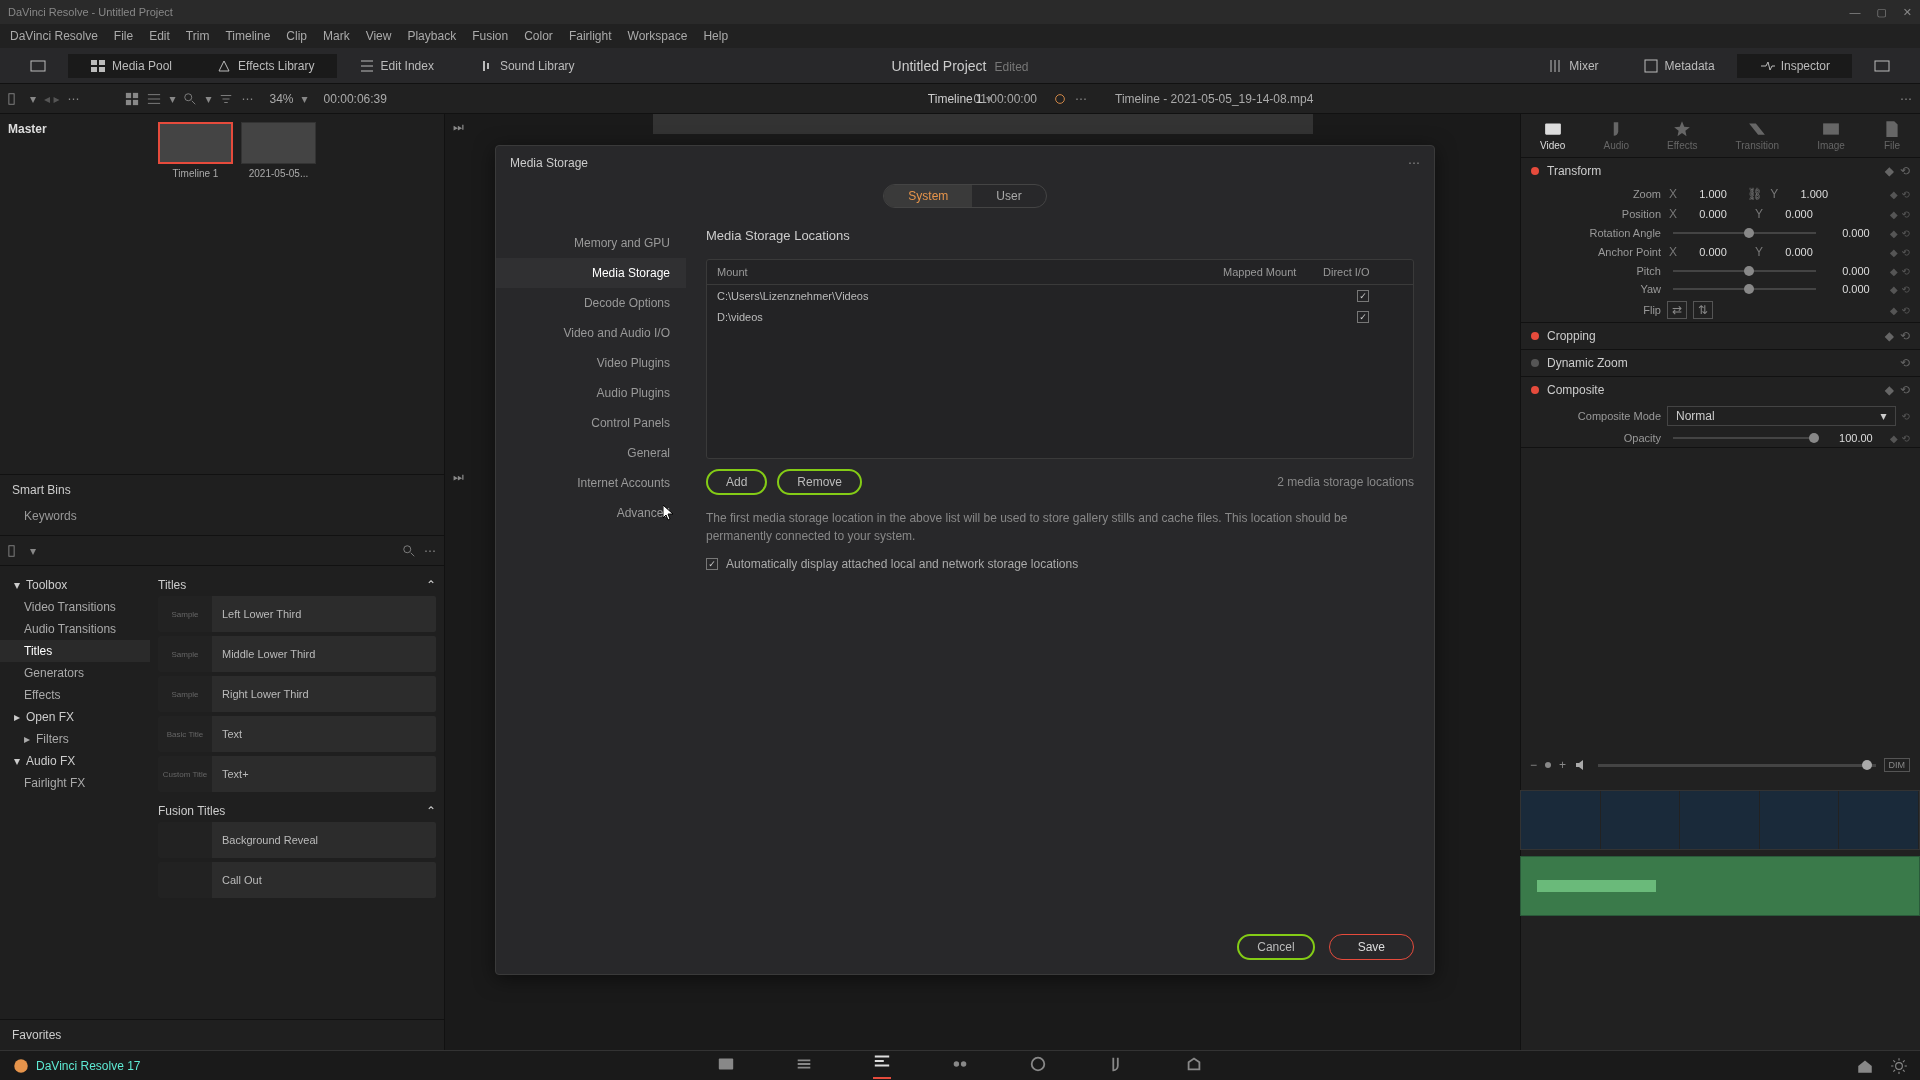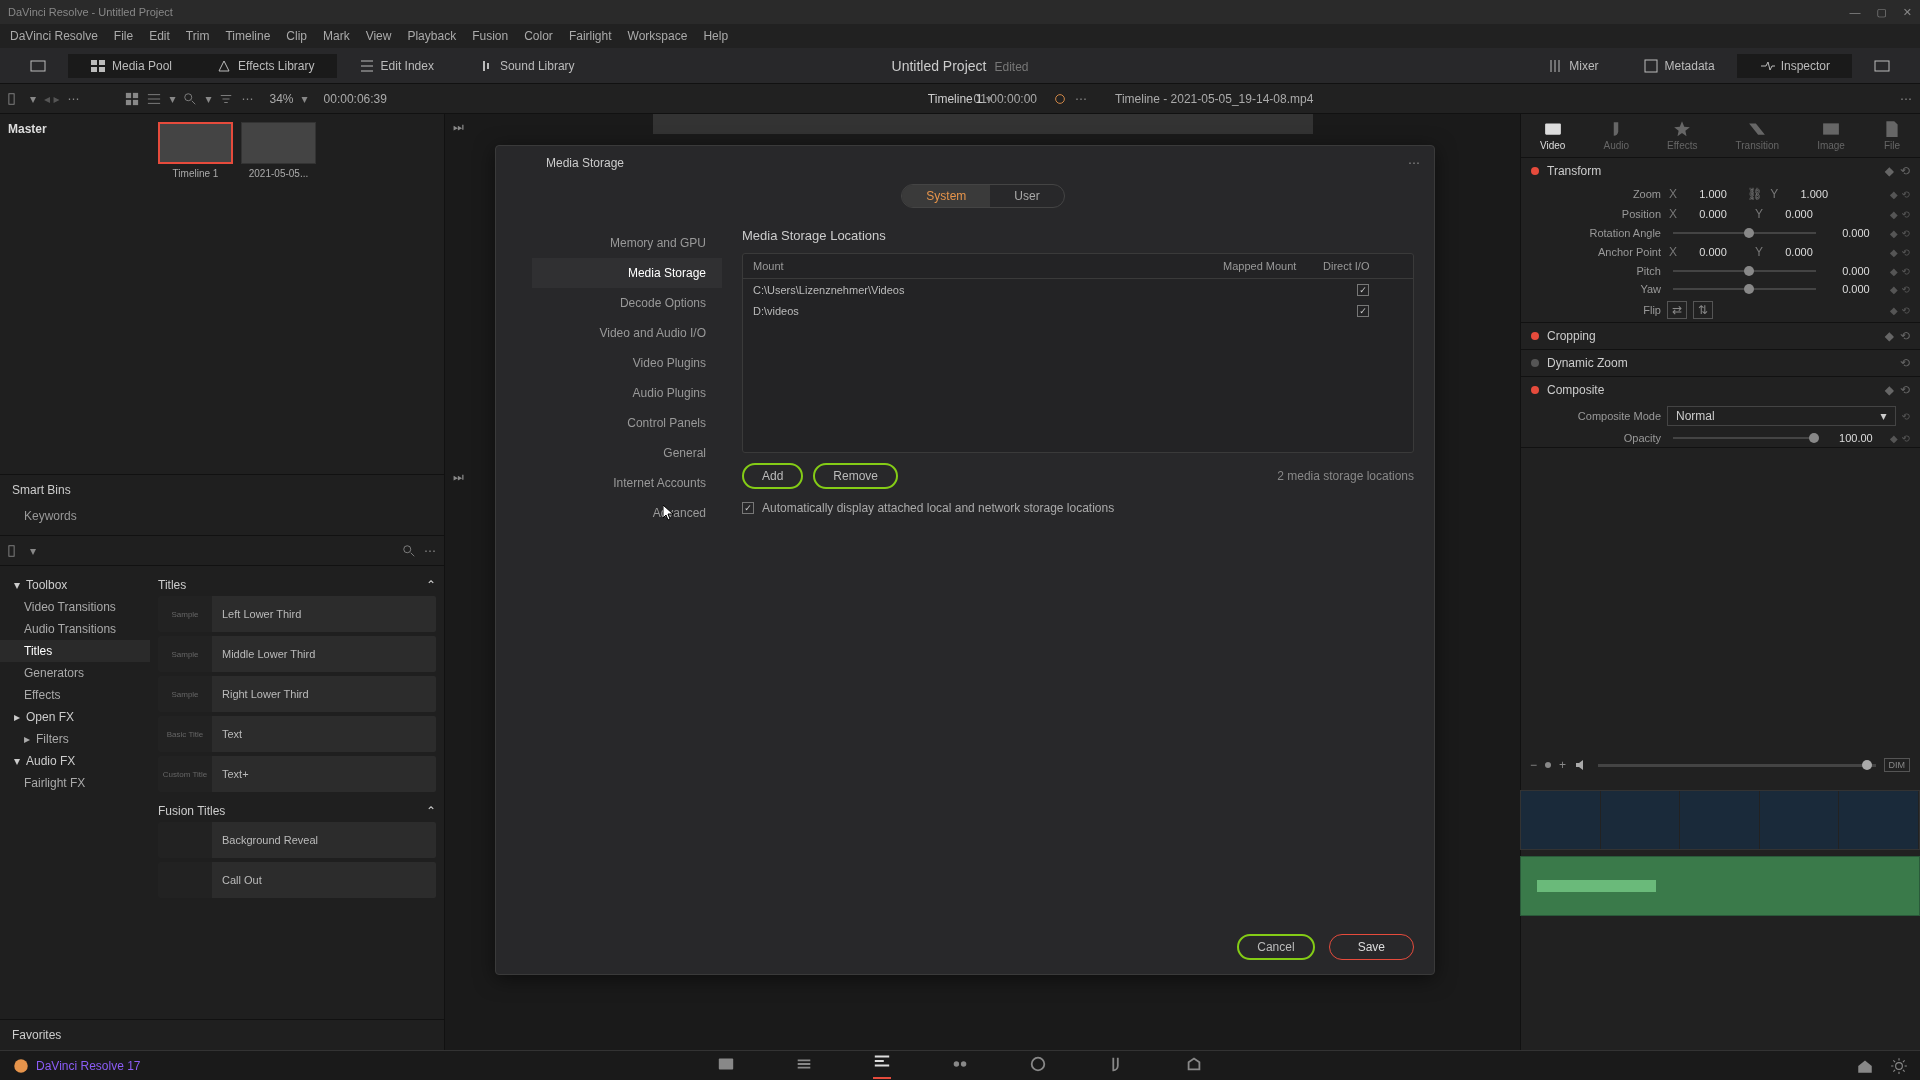--- a/index.html
+++ b/index.html
@@ -96,34 +96,34 @@
 .tl-aud .wave { position: absolute; left: 4%; top: 40%; width: 30%; height: 20%; background: #6aba7a; }
 
 
 .volume-bar { position: absolute; right: 10px; bottom: 300px; width: 380px; height: 30px; display: flex; align-items: center; gap: 8px; color: #888; }
 .volume-bar .vol-track { flex: 1; height: 3px; background: #444; position: relative; }
 .volume-bar .vol-track .knob { position: absolute; right: 4px; top: -4px; width: 10px; height: 10px; border-radius: 50%; background: #aaa; }
 .volume-bar svg { width: 16px; height: 16px; fill: #aaa; }
 .dim-badge { font-size: 9px; border: 1px solid #555; padding: 1px 4px; color: #888; }
 
 
-.modal { position: absolute; left: 495px; top: 145px; width: 940px; height: 830px; background: #28282a; border: 1px solid #3a3a3a; border-radius: 4px; display: flex; flex-direction: column; box-shadow: 0 4px 20px rgba(0,0,0,0.5); padding-left: 36px; }
+.modal { position: absolute; left: 495px; top: 145px; width: 940px; height: 830px; background: #28282a; border: 1px solid #3a3a3a; border-radius: 4px; display: flex; flex-direction: column; box-shadow: 0 4px 20px rgba(0,0,0,0.5); }
 .modal-hdr { padding: 10px 14px; color: #ccc; display: flex; align-items: center; }
 .modal-hdr .dots { margin-left: auto; color: #888; cursor: pointer; }
 .seg-control { display: flex; margin: 4px auto 12px; border: 1px solid #444; border-radius: 14px; overflow: hidden; }
 .seg-control div { padding: 4px 24px; cursor: pointer; color: #aaa; font-size: 12px; }
 .seg-control div.active { background: #3a3a3a; color: #e6944b; }
 
 .modal-body { flex: 1; display: flex; }
 .modal-sidebar { width: 190px; padding: 8px 0; }
 .modal-sidebar .cat { padding: 8px 16px; text-align: right; color: #999; cursor: pointer; font-size: 12px; }
 .modal-sidebar .cat.active { color: #fff; background: rgba(255,255,255,0.04); }
 
 .modal-content { flex: 1; padding: 8px 20px; }
-.modal-content h4 { color: #ccc; font-weight: normal; font-size: 13px; margin-bottom: 10px; }
+.modal-content h4 { color: #ccc; font-weight: normal; font-size: 13px; margin-bottom: 16px; }
 .storage-table { border: 1px solid #3a3a3a; border-radius: 3px; height: 200px; background: #232325; }
 .storage-table .thead { display: flex; padding: 6px 10px; color: #999; font-size: 11px; border-bottom: 1px solid #3a3a3a; }
 .storage-table .thead .c1 { flex: 2; }
 .storage-table .thead .c2 { width: 100px; }
 .storage-table .thead .c3 { width: 80px; }
 .storage-table .trow { display: flex; padding: 4px 10px; color: #bbb; font-size: 11px; align-items: center; }
 .storage-table .trow .c1 { flex: 2; }
 .storage-table .trow .c2 { width: 100px; }
 .storage-table .trow .c3 { width: 80px; text-align: center; }
 .chk { width: 12px; height: 12px; border: 1px solid #777; display: inline-flex; align-items: center; justify-content: center; font-size: 9px; color: #ccc; }
@@ -136,21 +136,21 @@
 .auto-display { margin-top: 12px; display: flex; align-items: center; gap: 8px; color: #aaa; font-size: 12px; }
 
 .modal-footer { padding: 14px 20px; display: flex; justify-content: flex-end; gap: 14px; }
 .btn-primary { padding: 5px 28px; border: 1px solid #e64b3c; border-radius: 14px; color: #ddd; cursor: pointer; font-size: 12px; background: transparent; }
 
 
 .page-bar { position: absolute; bottom: 0; left: 0; right: 0; height: 30px; background: #1a1a1a; display: flex; align-items: center; justify-content: center; gap: 60px; border-top: 1px solid #333; }
 .page-bar svg { width: 18px; height: 18px; fill: #888; cursor: pointer; }
 .page-bar .page.active svg { fill: #ddd; }
 .page-bar .page.active { border-bottom: 2px solid #e64b3c; padding-bottom: 4px; }
-.page-bar .version { position: absolute; left: 12px; display: flex; align-items: center; gap: 6px; color: #8b5cf6; font-size: 12px; }
+.page-bar .version { position: absolute; left: 12px; display: flex; align-items: center; gap: 6px; color: #5eead4; font-size: 12px; }
 .page-bar .right-icons { position: absolute; right: 12px; display: flex; gap: 16px; }
 
 .cursor-arrow { position: absolute; left: 663px; top: 505px; width: 12px; height: 16px; pointer-events: none; z-index: 1000; }
 </style>
 </head>
 <body>
 
 <div class="titlebar">
   <span>DaVinci Resolve - Untitled Project</span>
   <div class="win-controls">
@@ -619,20 +619,21 @@
           <div class="c1">D:\videos</div>
             <div class="c2"></div>
             <div class="c3"><span class="chk">✓</span></div>
         </div>
       </div>
       <div class="modal-actions">
         <button class="btn-ghost">Add</button>
         <button class="btn-ghost">Remove</button>
         <span class="count-text">2 media storage locations</span>
       </div>
+      <div class="modal-desc">The first media storage location in the above list will be used to store gallery stills and cache files. This location should be permanently connected to your system.</div>
       <div class="auto-display">
         <span class="chk">✓</span>
         <span>Automatically display attached local and network storage locations</span>
       </div>
     </div>
   </div>
   <div class="modal-footer">
     <button class="btn-ghost">Cancel</button>
     <button class="btn-primary">Save</button>
   </div>

